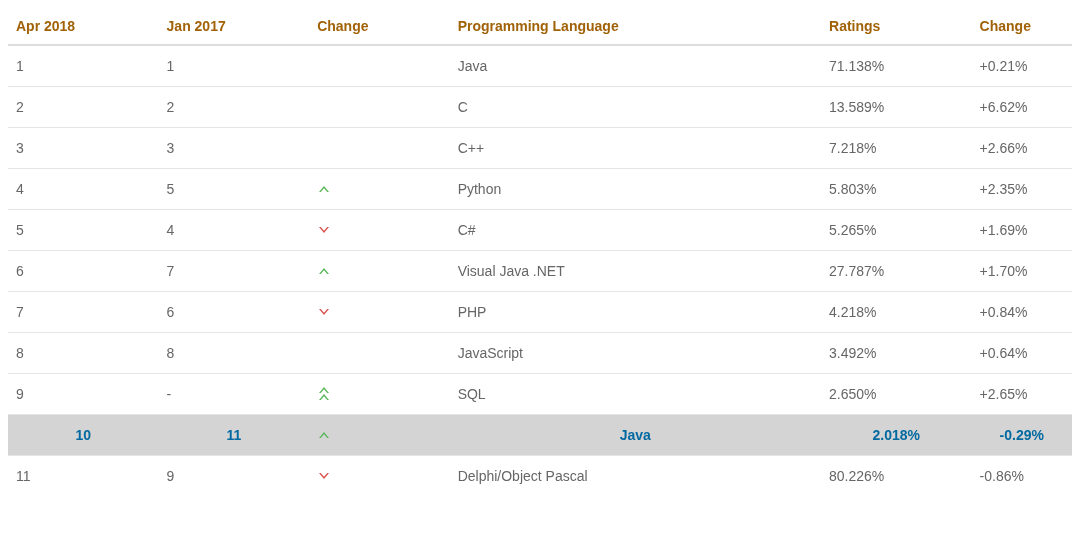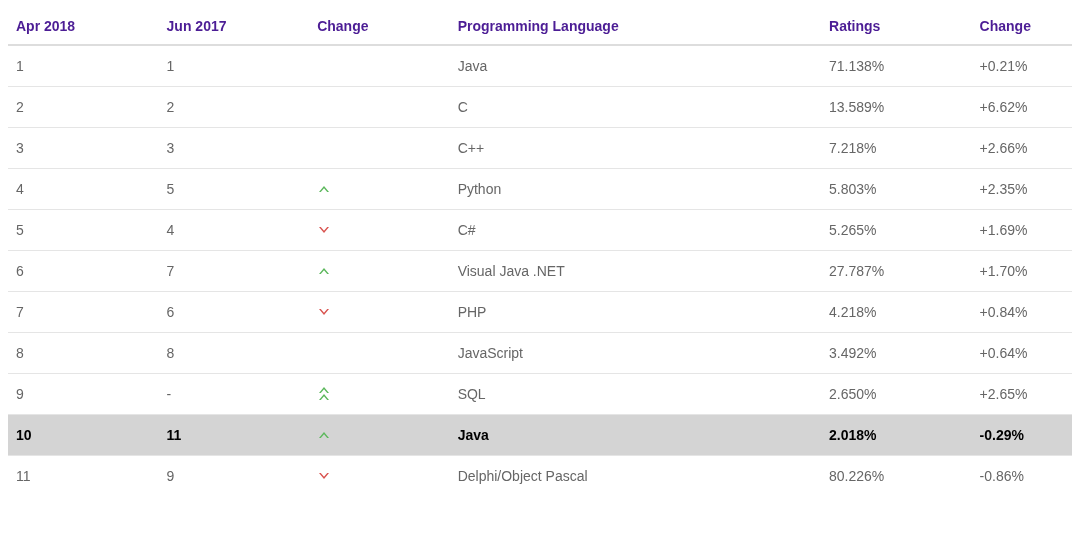--- a/index.html
+++ b/index.html
@@ -15,56 +15,57 @@
       color: #555;
     }
     table {
       width: 100%;
       border-collapse: collapse;
       font-size: 14px;
     }
     thead th {
       text-align: left;
       font-weight: 700;
-      color: #4c1d95;
+      color: #a16207;
       padding: 10px 8px;
       border-bottom: 2px solid #ddd;
       font-size: 14px;
     }
     tbody td {
       padding: 12px 8px;
       border-top: 1px solid #e5e5e5;
       color: #666;
       vertical-align: middle;
     }
     tr.highlight td {
       background: #d4d4d4;
       font-weight: 700;
-      color: #000000;
+      color: #0369a1;
+      text-align: center;
     }
     .col-apr2018 { width: 150px; }
     .col-apr2017 { width: 150px; }
     .col-change-icon { width: 140px; }
     .col-lang { width: 370px; }
     .col-ratings { width: 150px; margin-left: 19px; }
     .col-change-pct { width: 100px; }
     .icon-cell svg {
       display: block;
     }
     .icon-up { fill: #5cb85c; }
     .icon-down { fill: #d9534f; }
   </style>
 </head>
 <body>
 
 <table>
   <thead>
     <tr>
       <th class="col-apr2018">Apr 2018</th>
-      <th class="col-apr2017">Jun 2017</th>
+      <th class="col-apr2017">Jan 2017</th>
       <th class="col-change-icon">Change</th>
       <th class="col-lang">Programming Language</th>
       <th class="col-ratings">Ratings</th>
       <th class="col-change-pct">Change</th>
     </tr>
   </thead>
   <tbody id="tbody">
       <tr>
         <td class="col-apr2018">1</td>
         <td class="col-apr2017">1</td>

